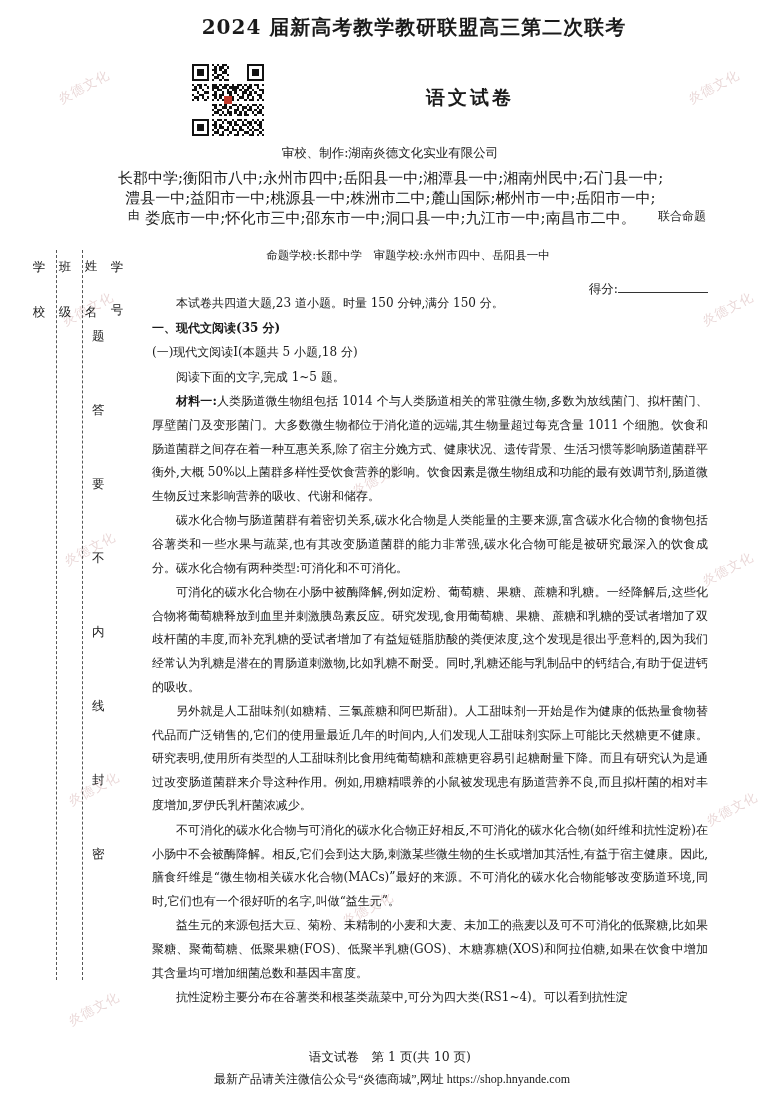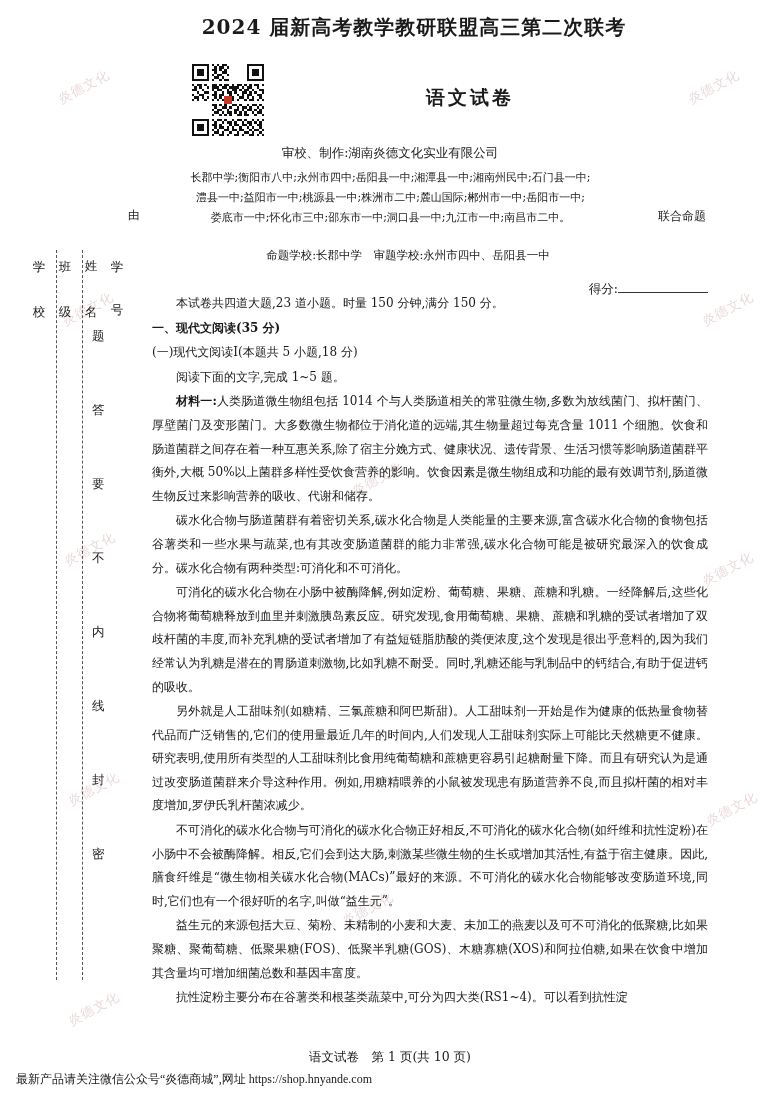--- a/index.html
+++ b/index.html
@@ -91,21 +91,21 @@
     position:absolute;
     left:0; right:0; top:145px;
     text-align:center;
     font-size:12.5px;
     font-weight:normal;
   }
   .schools {
     position:absolute;
     left:118px; top:168px;
     width:545px;
-    font-size:11px;
+    font-size:15px;
     line-height:20px;
     text-align:center;
   }
   .schools .row { white-space:nowrap; }
   .you {
     position:absolute;
     left:128px; top:208px;
     font-size:11.5px;
   }
   .lianhe {
@@ -150,21 +150,21 @@
   
   .footer-page {
     position:absolute;
     left:0; right:0; bottom:32px;
     text-align:center;
     font-size:12.5px;
   }
   .footer-ad {
     position:absolute;
     left:0; right:12px; bottom:10px;
-    text-align:left;
+    text-align:center;
     font-size:12px;
     font-family:"Liberation Serif", serif;
     margin-left:16px;
   }
 </style>
 </head>
 <body>
 
 <div class="page">
 

